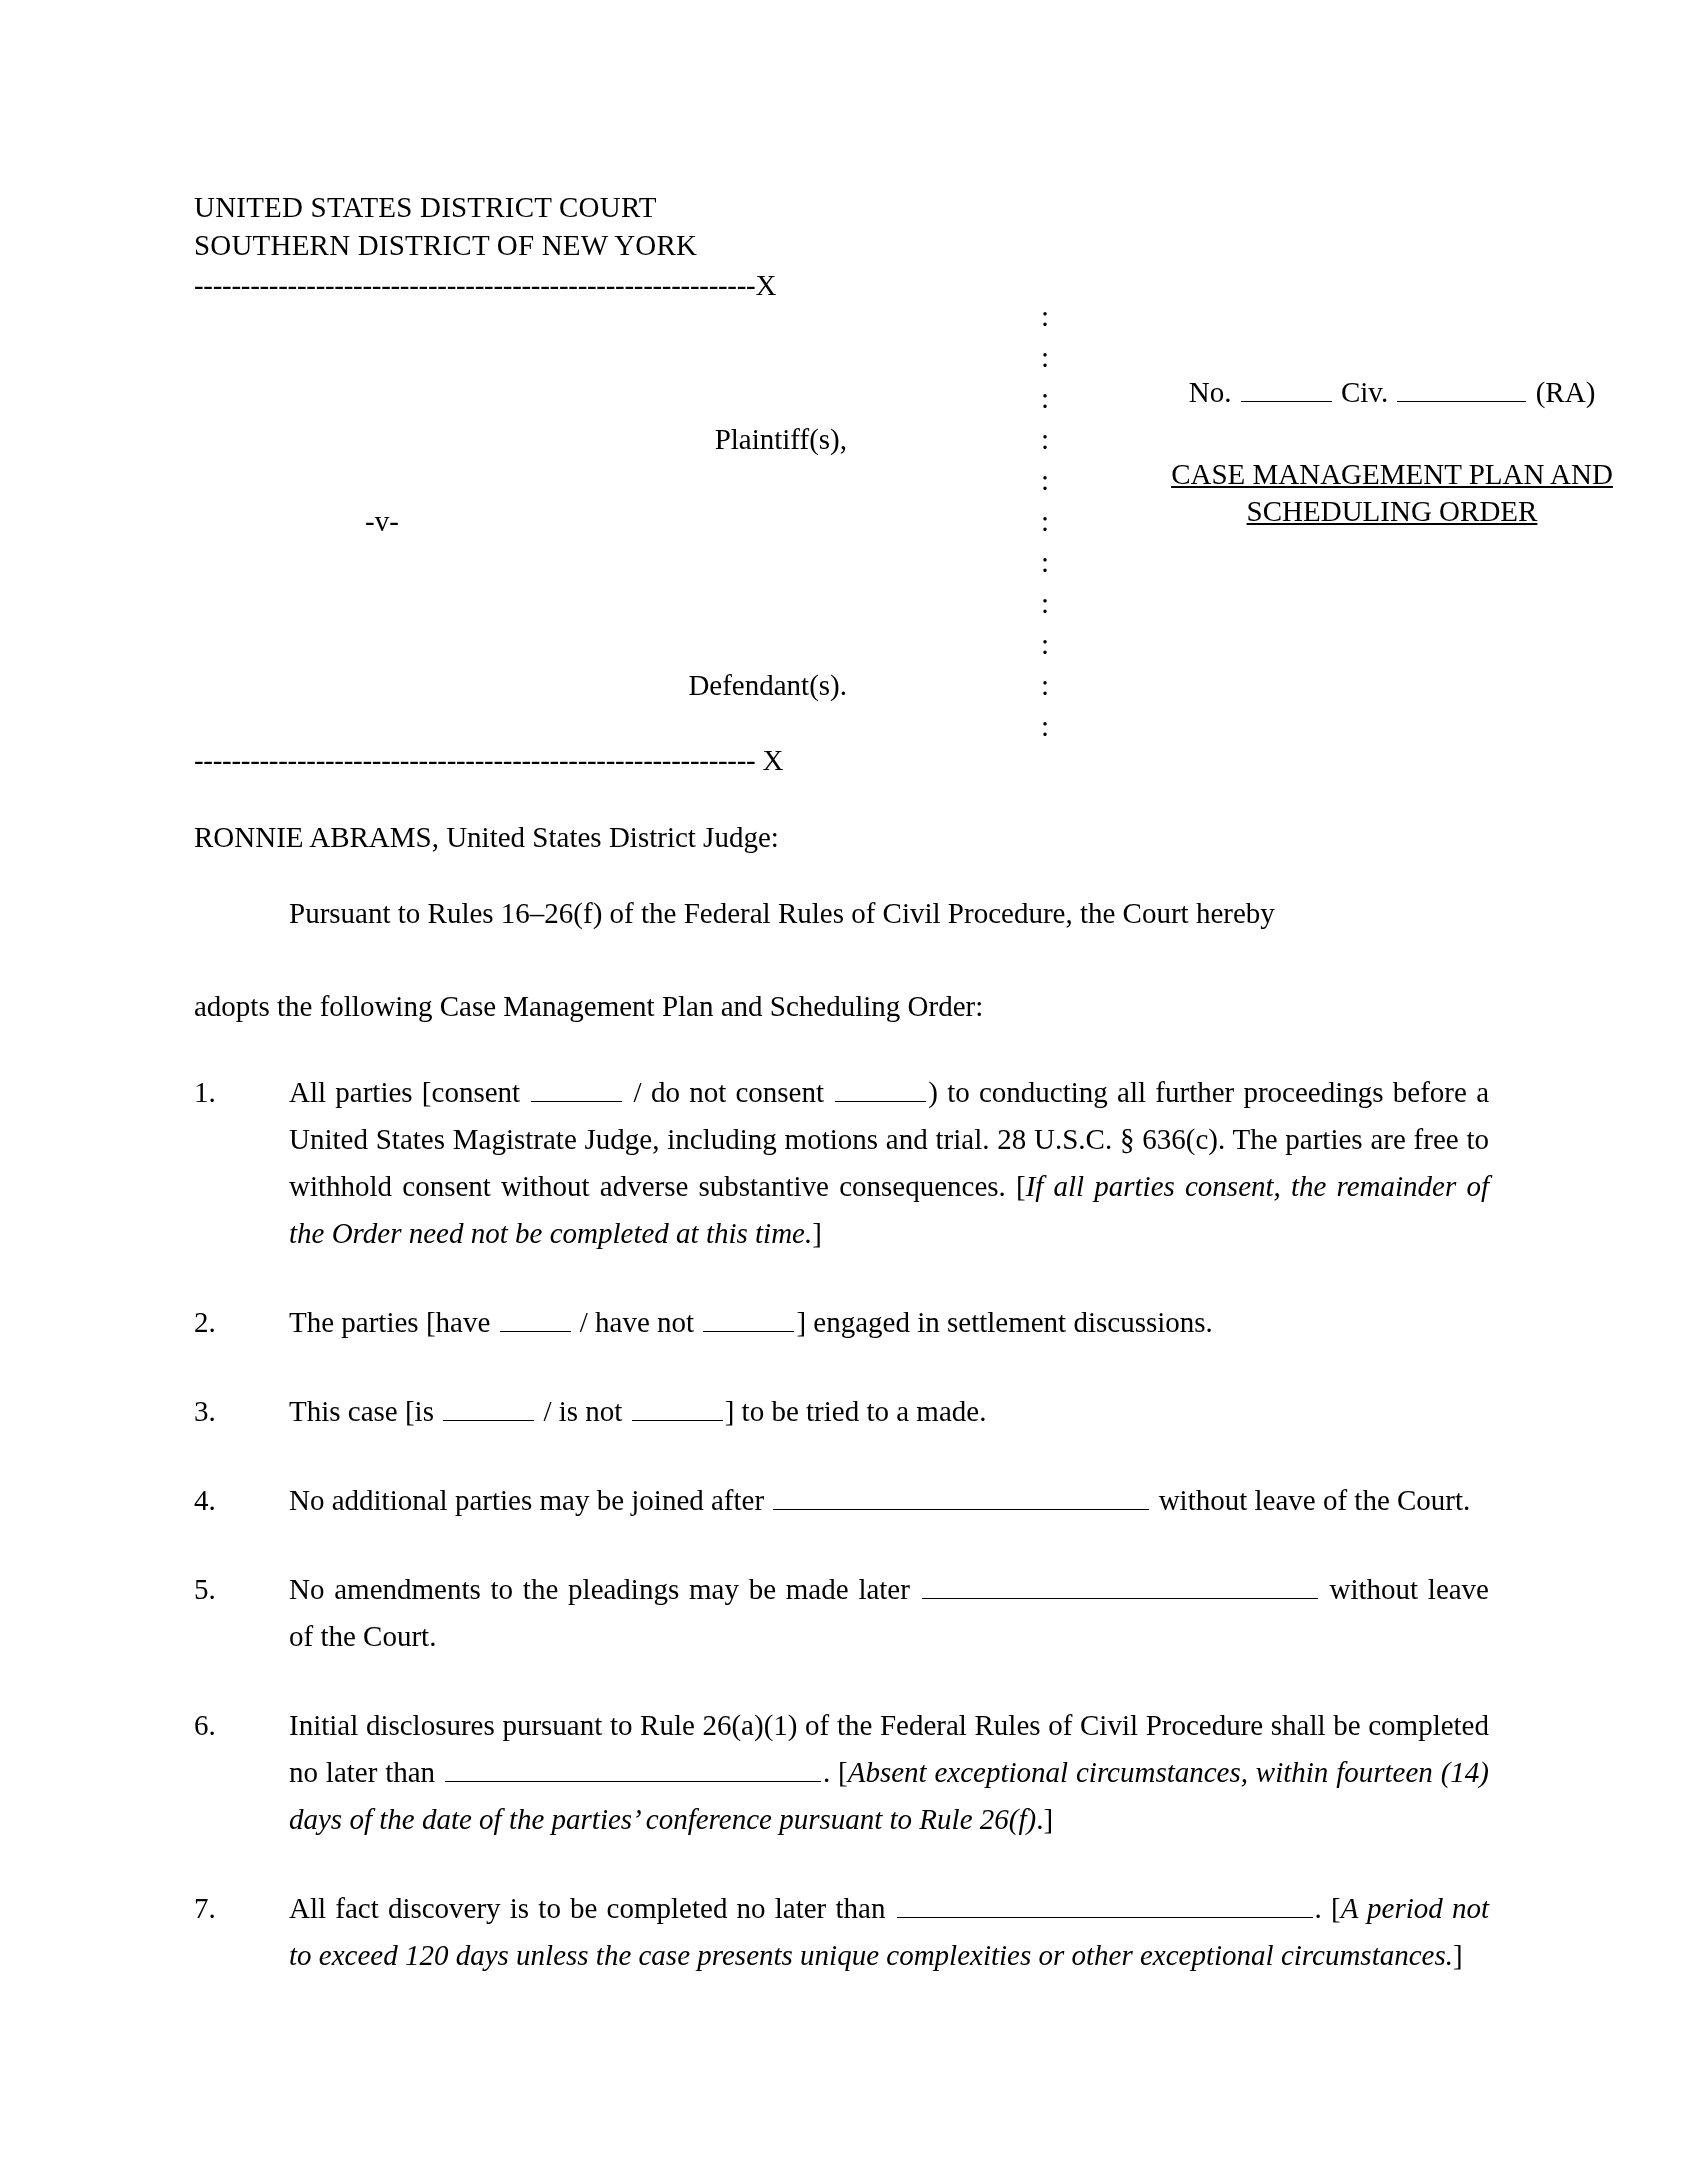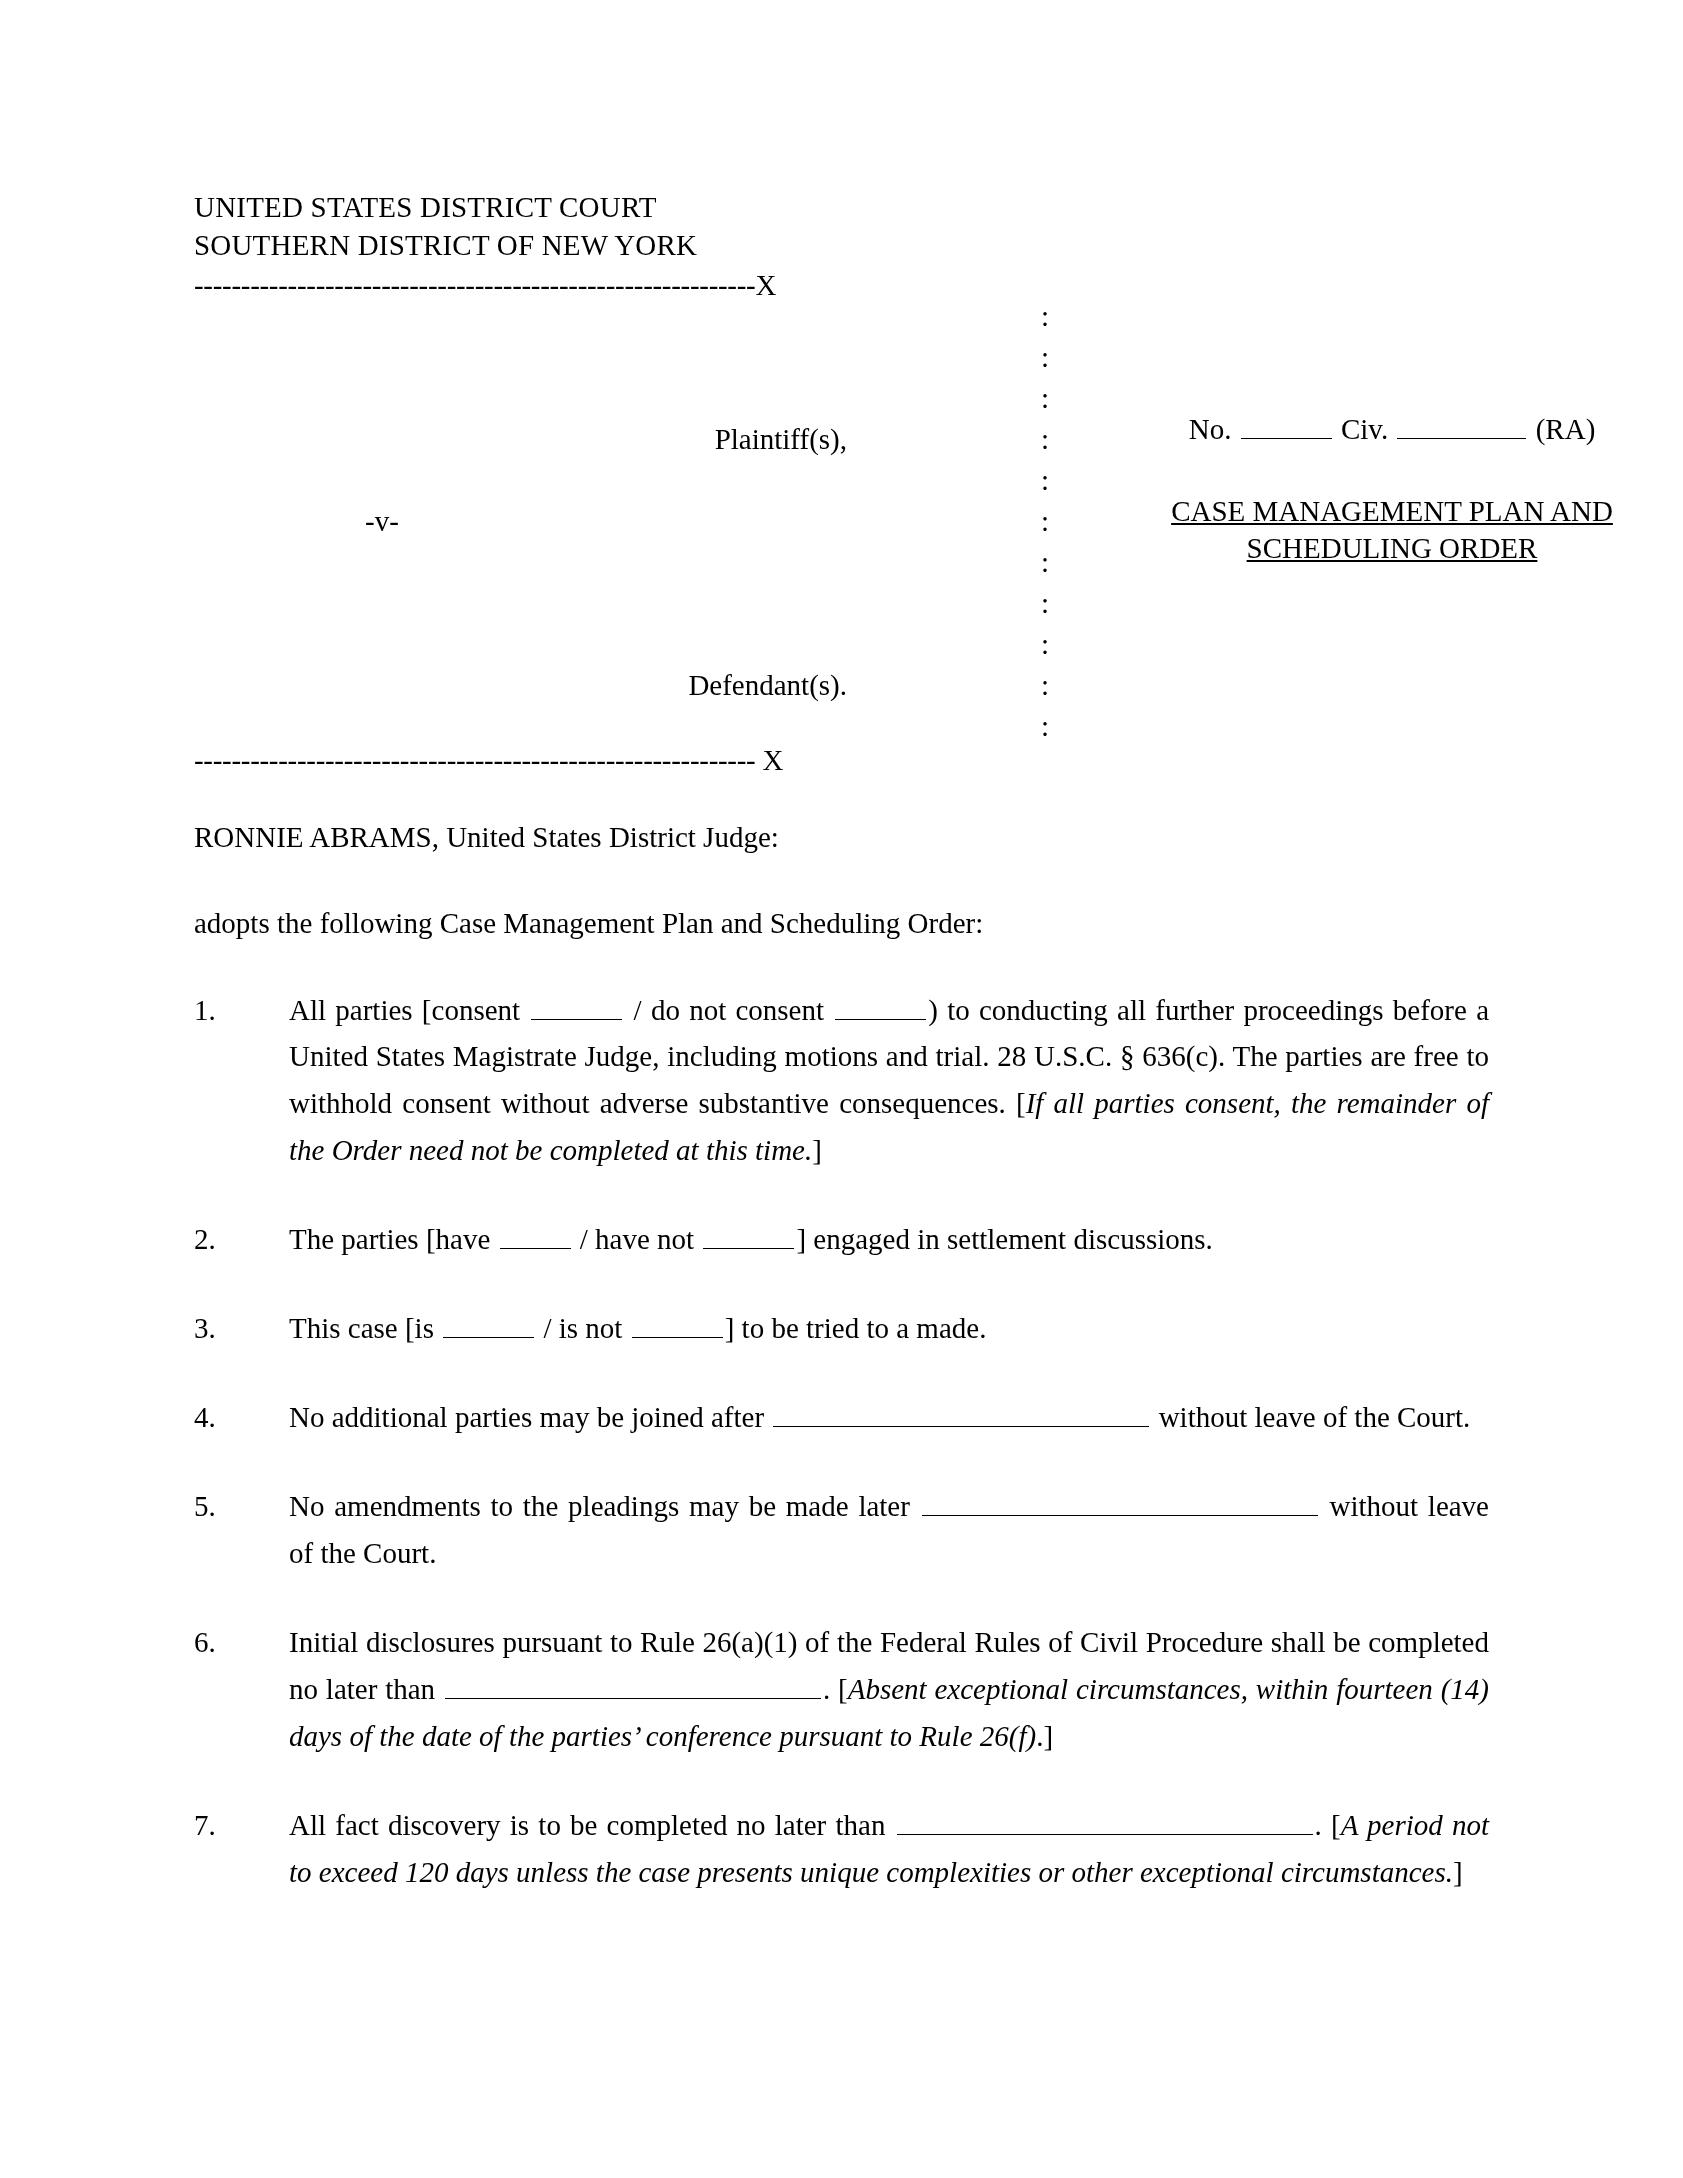--- a/index.html
+++ b/index.html
@@ -69,21 +69,21 @@
 
   .caption-right {
     position: absolute;
     left: 921px;
     top: 0;
     width: 554px;
     text-align: center;
     font-size: 29px;
     line-height: 1.25;
   }
-  .caption-right .docket { margin-top: 109px; }
+  .caption-right .docket { margin-top: 72px; }
   .caption-right .doctitle {
     margin-top: 46px;
     line-height: 1.3;
   }
   .u { text-decoration: underline; }
 
   .judge-line {
     font-size: 29px;
     margin-top: 46px;
   }
@@ -180,20 +180,21 @@
         <span class="u">SCHEDULING ORDER</span>
       </div>
     </div>
 
   </div>
 
   <div class="rule-row" style="margin-top:-6px">------------------------------------------------------------ X</div>
 
   <div class="judge-line">RONNIE ABRAMS, United States District Judge:</div>
 
+  <div class="body-p indent-first">Pursuant to Rules 16–26(f) of the Federal Rules of Civil Procedure, the Court hereby</div>
   <div class="body-p" style="margin-top:46px">adopts the following Case Management Plan and Scheduling Order:</div>
 
   <div class="items" id="items-container">
       <div class="item"><span class="num">1.</span><span>All parties [consent </span><span class="blank b-md"></span><span> / do not consent </span><span class="blank b-md"></span><span>) to conducting all further proceedings before a United States Magistrate Judge, including motions and trial. 28 U.S.C. § 636(c). The parties are free to withhold consent without adverse substantive consequences. [</span><i>If all parties consent, the remainder of the Order need not be completed at this time.</i><span>]</span></div>
       <div class="item"><span class="num">2.</span><span>The parties [have </span><span class="blank b-sm"></span><span> / have not </span><span class="blank b-md"></span><span>] engaged in settlement discussions.</span></div>
       <div class="item"><span class="num">3.</span><span>This case [is </span><span class="blank b-md"></span><span> / is not </span><span class="blank b-md"></span><span>] to be tried to a made.</span></div>
       <div class="item"><span class="num">4.</span><span>No additional parties may be joined after </span><span class="blank b-xl"></span><span> without leave of the Court.</span></div>
       <div class="item"><span class="num">5.</span><span>No amendments to the pleadings may be made later </span><span class="blank b-xxxl"></span><span> without leave of the Court.</span></div>
       <div class="item"><span class="num">6.</span><span>Initial disclosures pursuant to Rule 26(a)(1) of the Federal Rules of Civil Procedure shall be completed no later than </span><span class="blank b-xl"></span><span>. [</span><i>Absent exceptional circumstances, within fourteen (14) days of the date of the parties’ conference pursuant to Rule 26(f)</i><span>.]</span></div>
       <div class="item"><span class="num">7.</span><span>All fact discovery is to be completed no later than </span><span class="blank b-xxl"></span><span>. [</span><i>A period not to exceed 120 days unless the case presents unique complexities or other exceptional circumstances.</i><span>]</span></div>

